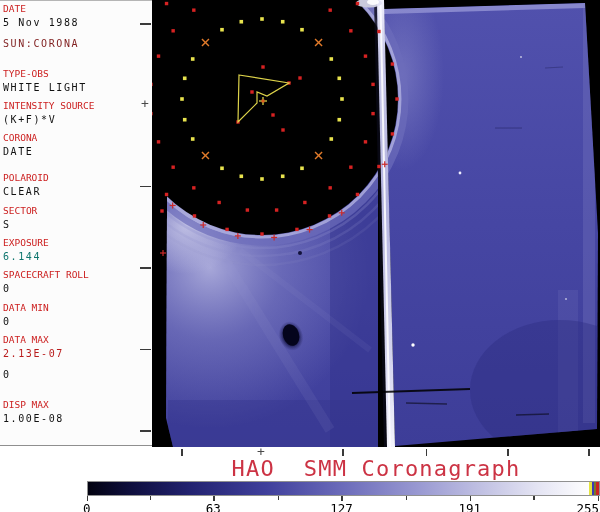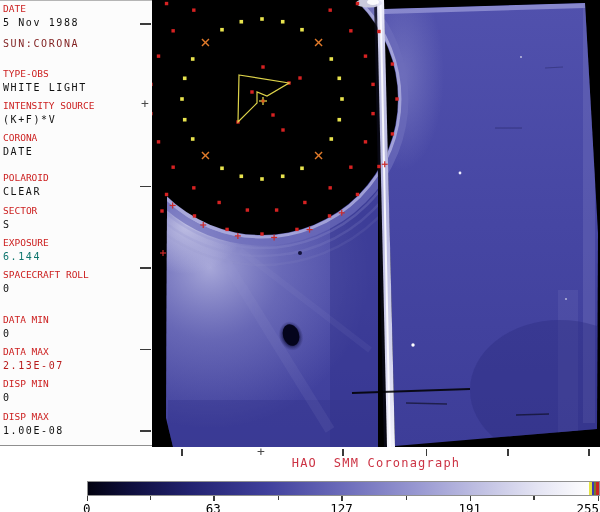--- a/index.html
+++ b/index.html
@@ -17,21 +17,21 @@
   .flabel{font-size:9.5px;line-height:11px;letter-spacing:0px;font-weight:normal;}
   .fvalue{font-size:10px;line-height:17px;letter-spacing:1.6px;color:#111;white-space:pre;}
   .image-area{
     position:absolute;left:152px;top:0;width:448px;height:447px;background:#000;
   }
   .axis-tick-left{position:absolute;width:11px;height:1.5px;background:#3a3a3a;left:140px;}
   .axis-tick-bottom{position:absolute;width:1.5px;height:7px;background:#3a3a3a;top:449px;}
   .axis-plus{position:absolute;font-size:13px;color:#4a4a4a;line-height:10px;}
   .img-title{
     position:absolute;left:152px;top:456px;width:448px;text-align:center;
-    font-size:12px;letter-spacing:1.2px;white-space:pre;font-weight:normal;
+    font-size:22px;letter-spacing:1.2px;white-space:pre;font-weight:normal;
   }
   .colorbar{position:absolute;border:1px solid #909090;box-sizing:content-box;overflow:hidden;}
   .cb-stripe{position:absolute;top:0;height:100%;}
   .cb-tick{position:absolute;width:1.3px;background:#3a3a3a;}
   .cb-label{position:absolute;font-size:12.5px;line-height:13px;}
 </style>
 </head>
 <body>
 
 <aside class="sidebar">
@@ -65,29 +65,28 @@
       </div>
       <div class="field">
         <div class="flabel" style="color: rgb(204, 32, 32);">EXPOSURE</div>
         <div class="fvalue" style="color: #0f766e;">6.144</div>
       </div>
       <div class="field">
         <div class="flabel" style="color: rgb(204, 32, 32);">SPACECRAFT ROLL</div>
         <div class="fvalue" style="color: rgb(17, 17, 17);">0</div>
       </div>
       <div class="field">
-        <div class="flabel" style="color: rgb(204, 32, 32); margin-top: 12px;">DATA MIN</div>
+        <div class="flabel" style="color: rgb(204, 32, 32);">DATA MIN</div>
         <div class="fvalue" style="color: rgb(17, 17, 17);">0</div>
       </div>
       <div class="field">
         <div class="flabel" style="color: rgb(204, 32, 32);">DATA MAX</div>
         <div class="fvalue" style="color: #b91c1c;">2.13E-07</div>
       </div>
       <div class="field">
-        <div class="flabel" style="color: rgb(204, 32, 32);">DISP MIN</div>
         <div class="fvalue" style="color: rgb(17, 17, 17);">0</div>
       </div>
       <div class="field">
         <div class="flabel" style="color: rgb(204, 32, 32);">DISP MAX</div>
         <div class="fvalue" style="color: rgb(17, 17, 17);">1.00E-08</div>
       </div>
     </div>
 </aside>
 
 <div class="image-area">

